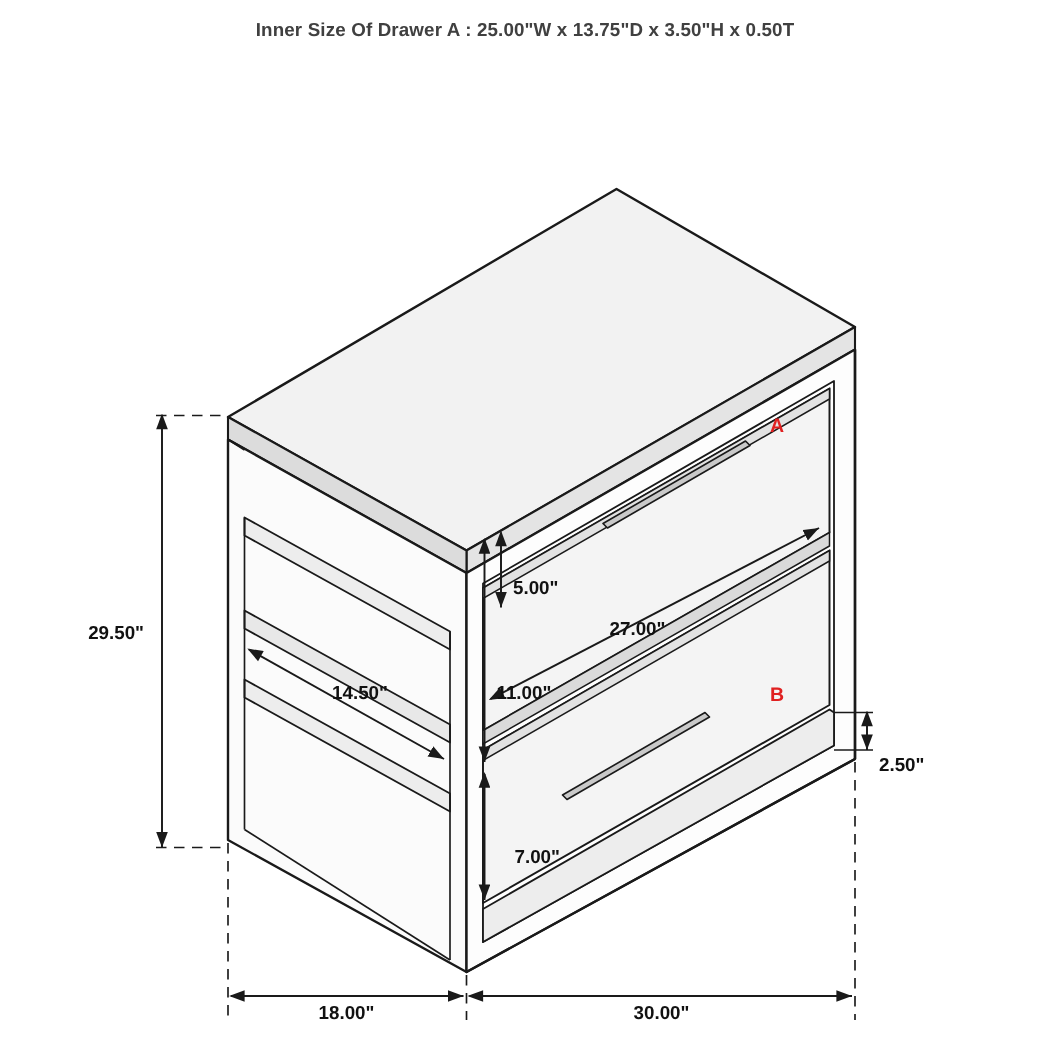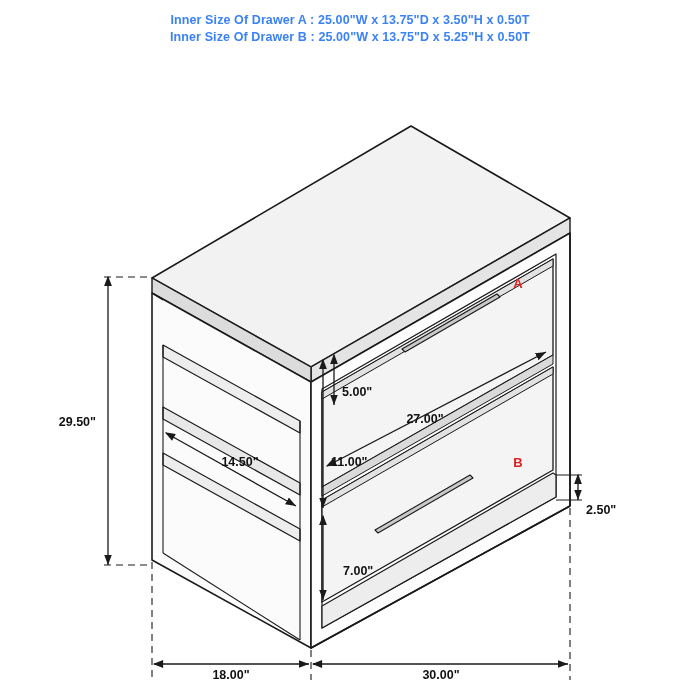--- a/index.html
+++ b/index.html
@@ -20,21 +20,21 @@
     height: 700px;
   }
   .title-block {
     position: absolute;
     top: 12px;
     left: 0;
     width: 700px;
     text-align: center;
     font-size: 12.5px;
     font-weight: bold;
-    color: #3b82f6;
+    color: #404040;
     line-height: 17px;
     letter-spacing: 0.1px;
   }
   .title-line { display: block; }
   svg#drawing {
     position: absolute;
     top: 0;
     left: 0;
   }
   .lbl {
@@ -50,21 +50,20 @@
     fill: #e02020;
   }
 </style>
 </head>
 <body>
 
 <div id="stage">
 
   <div class="title-block">
     <span class="title-line">Inner Size Of Drawer A : 25.00"W x 13.75"D x 3.50"H x 0.50T</span>
-    <span class="title-line">Inner Size Of Drawer B : 25.00"W x 13.75"D x 5.25"H x 0.50T</span>
   </div>
 
   <svg id="drawing" width="700" height="700" viewBox="0 0 700 700">
 
     <defs>
       <marker id="arrEnd" markerWidth="9" markerHeight="9" refX="8" refY="3" orient="auto" markerUnits="strokeWidth">
         <path d="M0,0 L8,3 L0,6 z" fill="#1a1a1a"></path>
       </marker>
       <marker id="arrStart" markerWidth="9" markerHeight="9" refX="1" refY="3" orient="auto" markerUnits="strokeWidth">
         <path d="M8,0 L0,3 L8,6 z" fill="#1a1a1a"></path>

